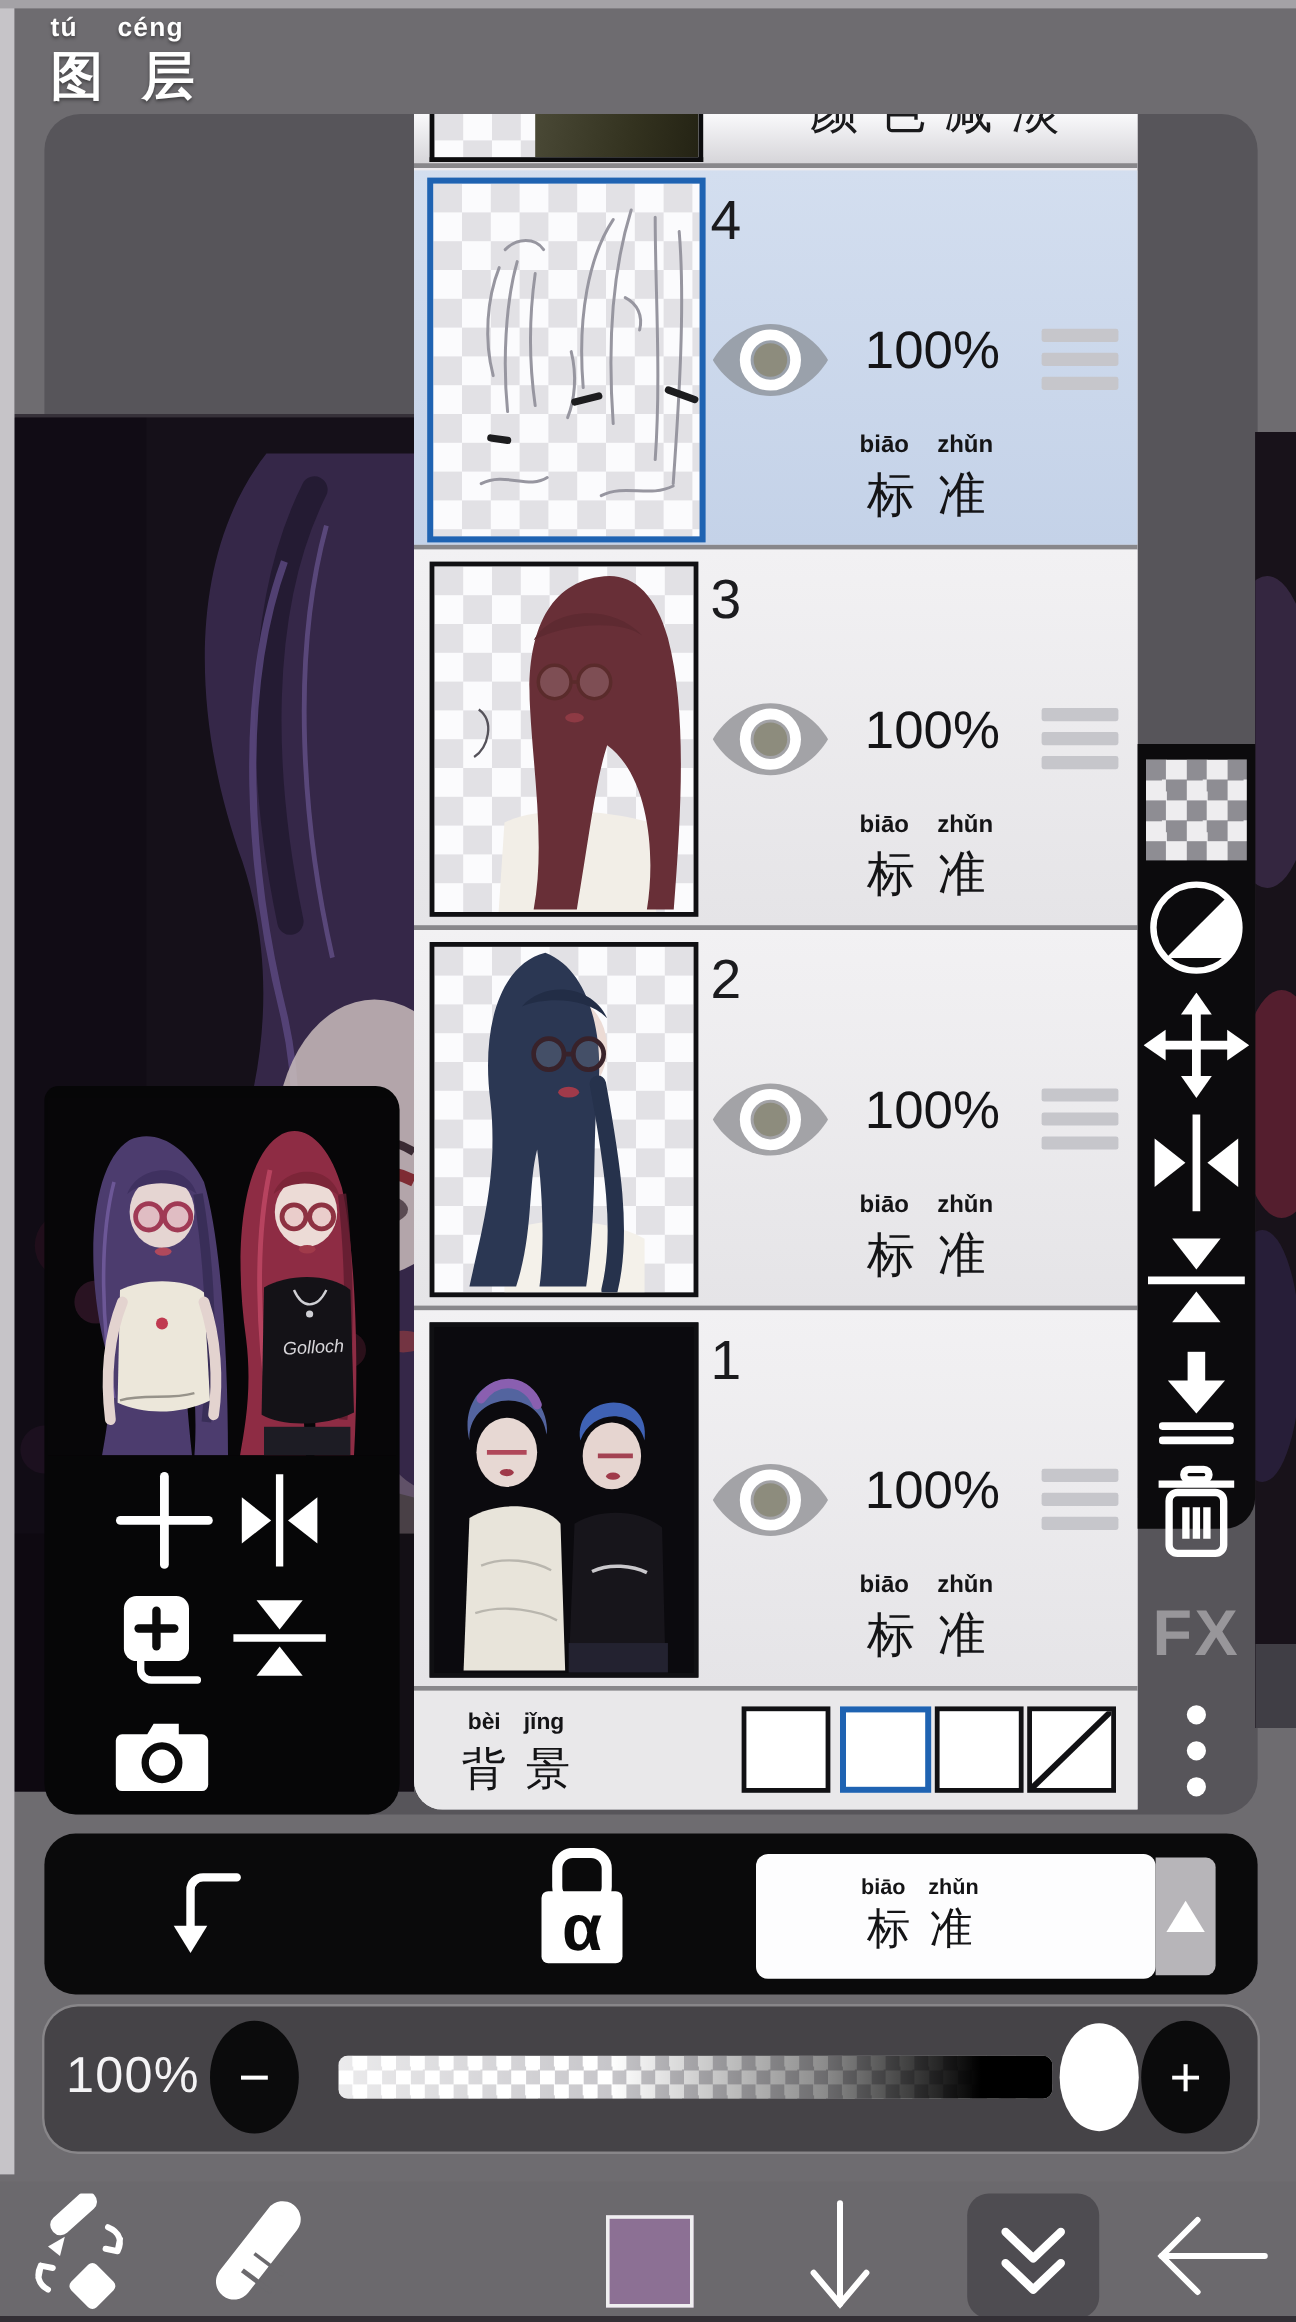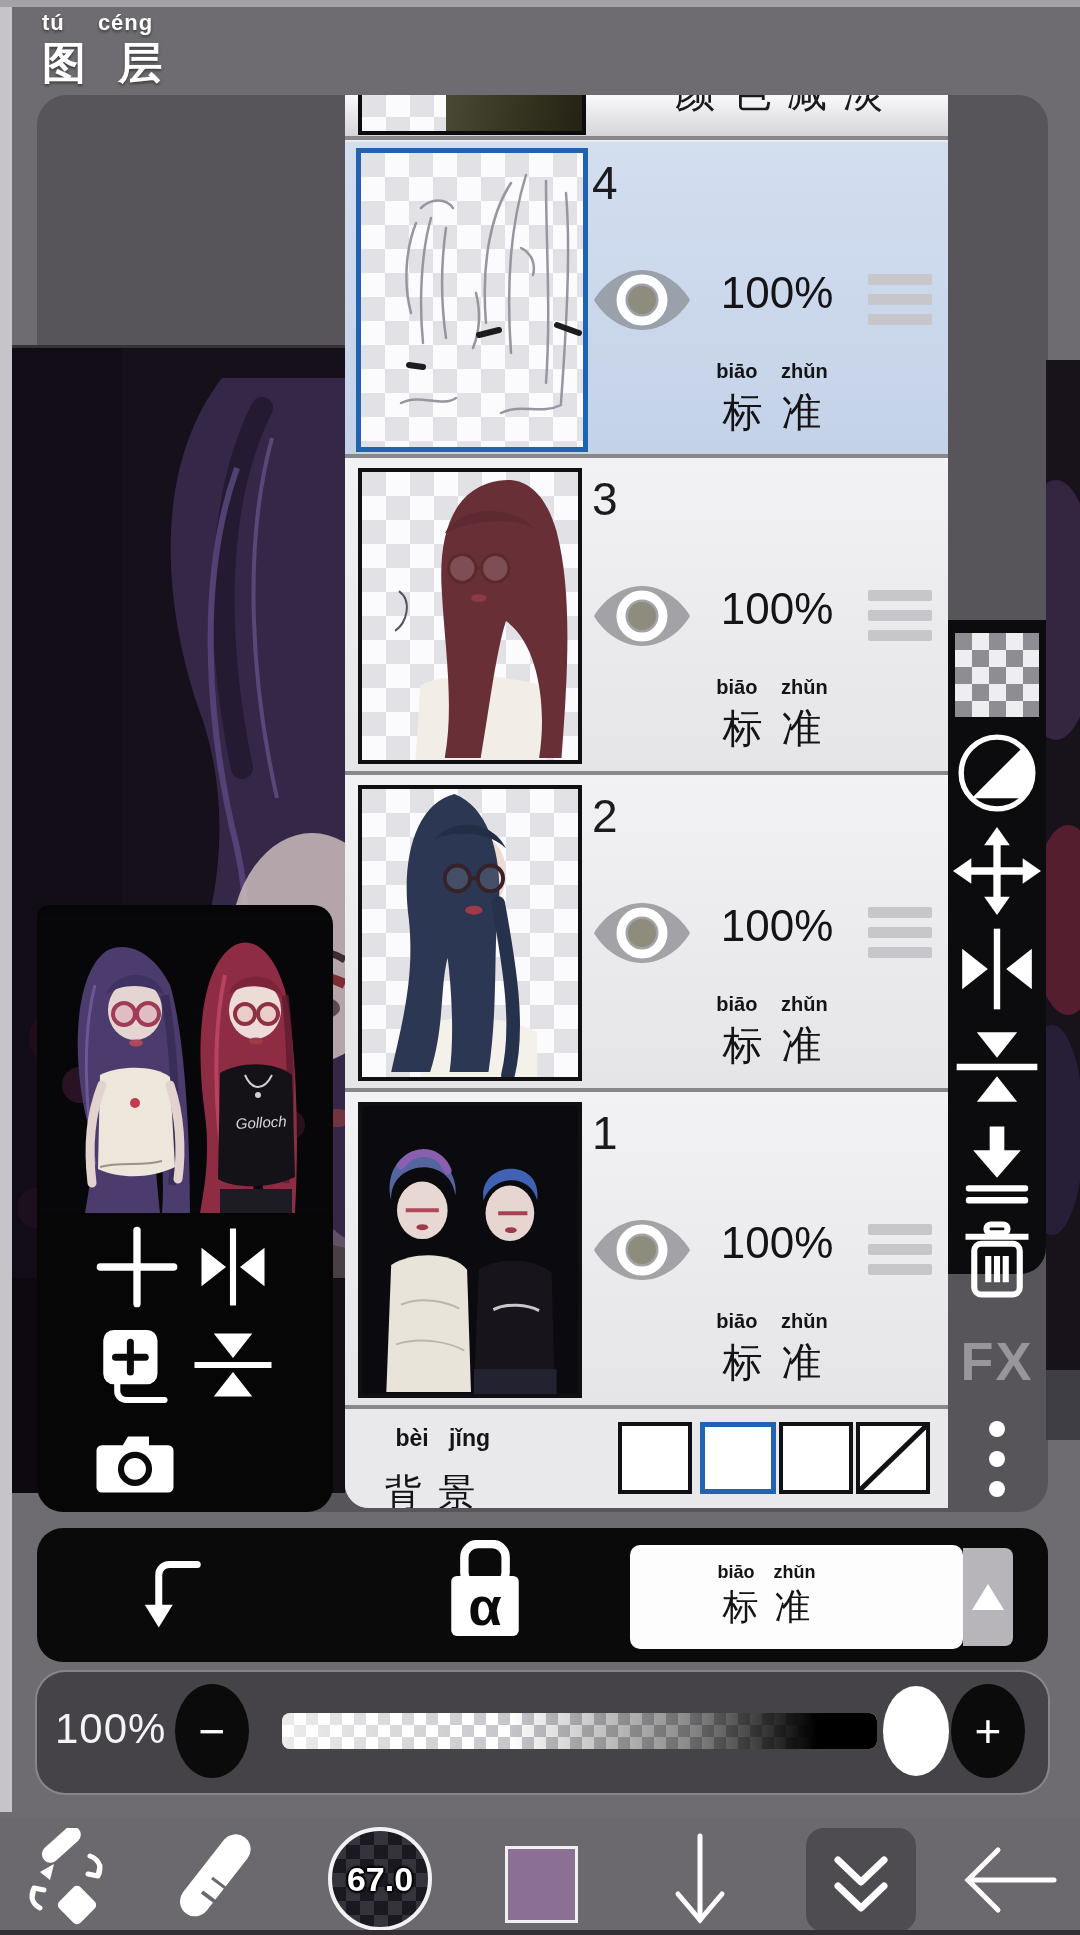--- a/index.html
+++ b/index.html
@@ -51,22 +51,22 @@
   .blend{position:absolute;left:307px;top:218px;width:240px;text-align:center;color:#141416;}
   .blend .py{font-size:20px;font-weight:bold;word-spacing:18px;}
   .blend .zh{font-size:40px;margin-top:2px;word-spacing:8px;}
   #clip-blend{position:absolute;left:330px;top:0;width:230px;height:17px;overflow:hidden;}
   #clip-blend div{font-size:40px;color:#1a1a1c;letter-spacing:16px;margin-top:-30px;white-space:nowrap;}
   .sliver{position:absolute;left:13px;top:-2px;width:228px;height:42px;box-sizing:border-box;
           border:4px solid #0c0c0e;border-top:none;overflow:hidden;}
   .sliver .dk{position:absolute;right:0;top:0;width:62%;height:100%;background:linear-gradient(100deg,#4a4936,#33321f 60%,#242314);}
   
   #bg-label{position:absolute;left:25px;top:16px;width:120px;text-align:center;color:#141416;}
-  #bg-label .py{font-size:23px;font-weight:bold;word-spacing:14px;text-align:right;}
-  #bg-label .zh{font-size:37px;margin-top:16px;word-spacing:6px;}
+  #bg-label .py{font-size:19px;font-weight:bold;word-spacing:14px;}
+  #bg-label .zh{font-size:37px;margin-top:3px;word-spacing:6px;}
   .swatch{position:absolute;top:13px;width:74px;height:72px;box-sizing:border-box;border:4px solid #111114;background:#fff;}
   #sw2{border:5px solid #1f63b2;}
   
   .sicon{position:absolute;left:4px;width:90px;height:90px;display:flex;align-items:center;justify-content:center;}
   .fx{color:#98969a;font-weight:bold;font-size:54px;letter-spacing:2px;}
   .dots span{display:block;width:16px;height:16px;border-radius:50%;background:#fff;margin:14px auto;}
   
   #preview{position:absolute;left:3px;top:10px;width:290px;height:298px;background:#070608;overflow:hidden;}
   .licon{position:absolute;width:100px;height:96px;display:flex;align-items:center;justify-content:center;}
   
@@ -506,23 +506,20 @@
       <path d="M30 80 C22 76 20 68 24 60 M24 60 l10 2 m-10 -2 l-2 10" stroke="#fff" stroke-width="5" fill="none" stroke-linecap="round"></path>
     </svg>
   </div>
   <div class="abs ticon" style="left:168px;top:1828px;width:100px;height:104px;">
     <svg viewBox="0 0 100 104" width="100" height="104">
       <rect x="30" y="2" width="30px" height="96" rx="15" fill="#fff" transform="rotate(38 50 52)"></rect>
       <line x1="34" y1="64" x2="58" y2="82" stroke="#6b696d" stroke-width="4" transform="rotate(0)"></line>
       <line x1="44" y1="50" x2="68" y2="68" stroke="#6b696d" stroke-width="3"></line>
     </svg>
   </div>
-  <div class="abs chkcircle" id="sizecircle">
-    <span>67.0</span>
-  </div>
   <div class="abs" id="colorswatch" style="background: rgb(140, 112, 148);"></div>
   <div class="abs ticon" style="left:652px;top:1828px;width:96px;height:104px;">
     <svg viewBox="0 0 96 104" width="96" height="104">
       <g stroke="#fff" stroke-width="5" fill="none" stroke-linecap="round">
         <line x1="48" y1="8" x2="48" y2="92"></line>
           <polyline points="26,66 48,92 70,66"></polyline>
       </g>
     </svg>
   </div>
   <div class="abs" id="collapsebtn">

